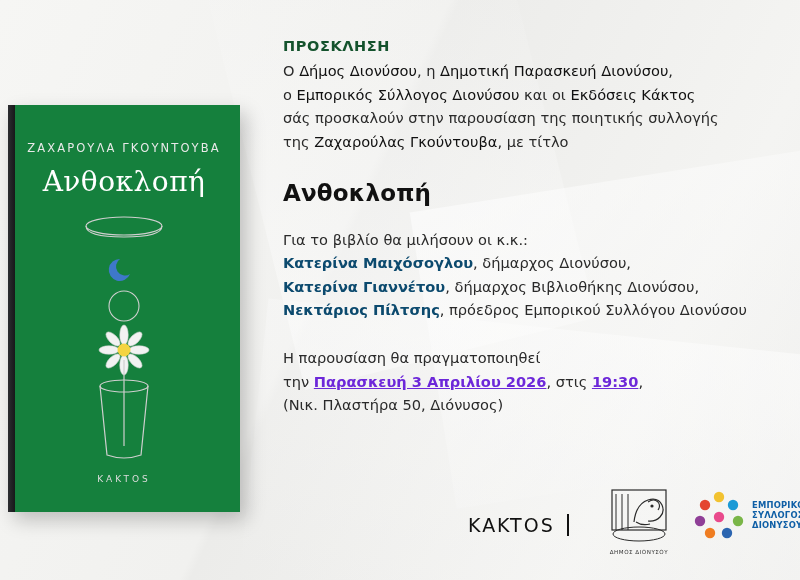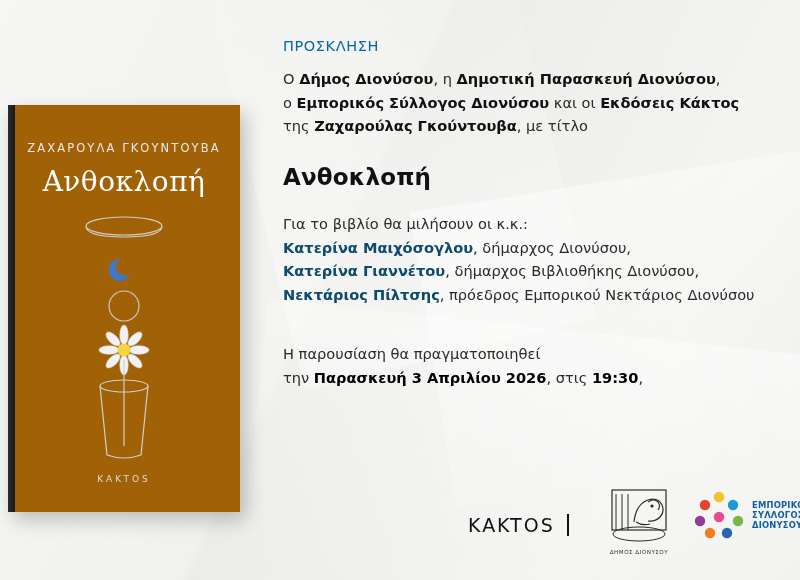--- a/index.html
+++ b/index.html
@@ -50,21 +50,21 @@
     transform: rotate(-14deg);
   }
 
   
   .book {
     position: absolute;
     left: 8px;
     top: 105px;
     width: 232px;
     height: 407px;
-    background: #a16207;
+    background: #15803d;
     box-shadow: 6px 8px 18px rgba(0,0,0,0.22);
   }
   .book-spine {
     position: absolute;
     left: 0; top: 0;
     width: 7px; height: 100%;
     background: linear-gradient(90deg, #2c2e31, #17181a);
   }
   .book-author {
     position: absolute;
@@ -100,55 +100,55 @@
 
   
   .content {
     position: absolute;
     left: 283px;
     top: 38px;
     width: 505px;
   }
   .invite-label {
     font-size: 14.5px;
-    font-weight: normal;
+    font-weight: bold;
     letter-spacing: 0.6px;
-    margin-bottom: 13px;
-    color: #0369a1;
+    margin-bottom: 5px;
+    color: #14532d;
   }
   .lead {
     font-size: 14.6px;
     line-height: 1.62;
     color: #2a2a2a;
   }
-  .lead .b { font-weight: bold; color: #111; }
+  .lead .b { font-weight: normal; color: #111; }
 
   .work-title {
     margin-top: 26px;
     font-size: 23px;
     font-weight: bold;
     color: #111;
     letter-spacing: 0.2px;
   }
 
   .speakers {
     margin-top: 22px;
     font-size: 14.6px;
     line-height: 1.62;
     color: #2a2a2a;
   }
   .speakers .b { font-weight: bold; color: #0c4a6e; }
 
   .details {
-    margin-top: 36px;
+    margin-top: 24px;
     font-size: 14.6px;
     line-height: 1.62;
     color: #2a2a2a;
   }
-  .details .b { font-weight: bold; color: #000000; }
+  .details .b { font-weight: bold; color: #6d28d9; text-decoration: underline; }
 
   
   .footer {
     position: absolute;
     left: 283px;
     bottom: 18px;
     width: 510px;
     height: 80px;
   }
   .kaktos-logo {
@@ -244,35 +244,37 @@
     </div>
     <div class="book-publisher">KAKTOS</div>
   </div>
 
   <div class="content">
     <div class="invite-label">ΠΡΟΣΚΛΗΣΗ</div>
 
     <div class="lead">
       <div><span>Ο </span><span class="b">Δήμος Διονύσου</span><span>, η </span><span class="b">Δημοτική Παρασκευή Διονύσου</span><span>,</span></div>
       <div><span>ο </span><span class="b">Εμπορικός Σύλλογος Διονύσου</span><span> και οι </span><span class="b">Εκδόσεις Κάκτος</span></div>
+      <div>σάς προσκαλούν στην παρουσίαση της ποιητικής συλλογής</div>
       <div><span>της </span><span class="b">Ζαχαρούλας Γκούντουβα</span><span>, με τίτλο</span></div>
     </div>
 
     <div class="work-title">Ανθοκλοπή</div>
 
     <div class="speakers">
       <div>Για το βιβλίο θα μιλήσουν οι κ.κ.:</div>
       <div><span class="b">Κατερίνα Μαιχόσογλου</span><span>, δήμαρχος Διονύσου,</span></div>
       <div><span class="b">Κατερίνα Γιαννέτου</span><span>, δήμαρχος Βιβλιοθήκης Διονύσου,</span></div>
-      <div><span class="b">Νεκτάριος Πίλτσης</span><span>, πρόεδρος Εμπορικού Νεκτάριος Διονύσου</span></div>
+      <div><span class="b">Νεκτάριος Πίλτσης</span><span>, πρόεδρος Εμπορικού Συλλόγου Διονύσου</span></div>
     </div>
 
     <div class="details">
       <div>Η παρουσίαση θα πραγματοποιηθεί</div>
       <div><span>την </span><span class="b">Παρασκευή 3 Απριλίου 2026</span><span>, στις </span><span class="b">19:30</span><span>,</span></div>
+      <div>(Νικ. Πλαστήρα 50, Διόνυσος)</div>
     </div>
   </div>
 
   <div class="footer">
     <div class="kaktos-logo">
       <span class="kaktos-word">KAKTOS</span>
       <span class="kaktos-bar"></span>
     </div>
 
     <div class="dimos-logo">

